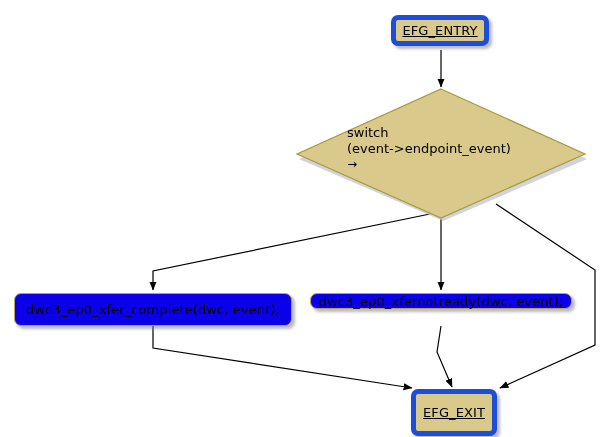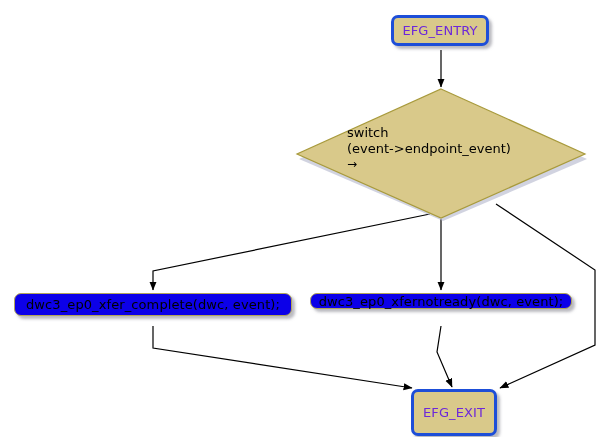--- a/index.html
+++ b/index.html
@@ -29,27 +29,28 @@
   .node {
     position: absolute;
     box-sizing: border-box;
     display: flex;
     align-items: center;
     justify-content: center;
     text-align: center;
     white-space: nowrap;
   }
   .terminal-node {
-    border: 3px solid #1d4ed8;
+    border: 5px solid #1d4ed8;
     border-radius: 7px;
     background: #d9c98a;
     box-shadow: 3px 3px 3px rgba(130,130,140,0.55);
-    color: #6d28d9;
+    color: #000000;
     font-size: 13px;
     letter-spacing: 0.1px;
+    text-decoration: underline;
   }
   .process-node {
     border: 1px solid #b3a55a;
     border-radius: 7px;
     background: #0c00e8;
     box-shadow: 3px 3px 3px rgba(130,130,140,0.55);
     color: #000000;
     font-size: 13px;
     letter-spacing: 0.1px;
   }
@@ -104,21 +105,21 @@
       <polygon points="148,7 292,73 148,135 4,73" fill="#b9bcd0" opacity="0.65"></polygon>
       <polygon points="146,3 290,68 146,132 2,68" fill="#d9c98a" stroke="#a89a3c" stroke-width="1.2"></polygon>
     </svg>
     <div class="decision-label" style="left:52px; top:39px; width:238px;">
       <span>switch</span><br>
       <span>(event-&gt;endpoint_event)</span>
       <span class="arrow-glyph">→</span>
     </div>
   </div>
 
-  <div class="node process-node" style="left:14px; top:293px; width:278px; height:23px;">
+  <div class="node process-node" style="left:14px; top:293px; width:278px; height:33px;">
     <span>dwc3_ep0_xfer_complete(dwc, event);</span>
   </div>
 
   <div class="node process-node" style="left:310px; top:293px; width:262px; height:16px;">
     <span>dwc3_ep0_xfernotready(dwc, event);</span>
   </div>
 
   <div class="node terminal-node" style="left:411px; top:389px; width:86px; height:47px;">
     <span>EFG_EXIT</span>
   </div>

